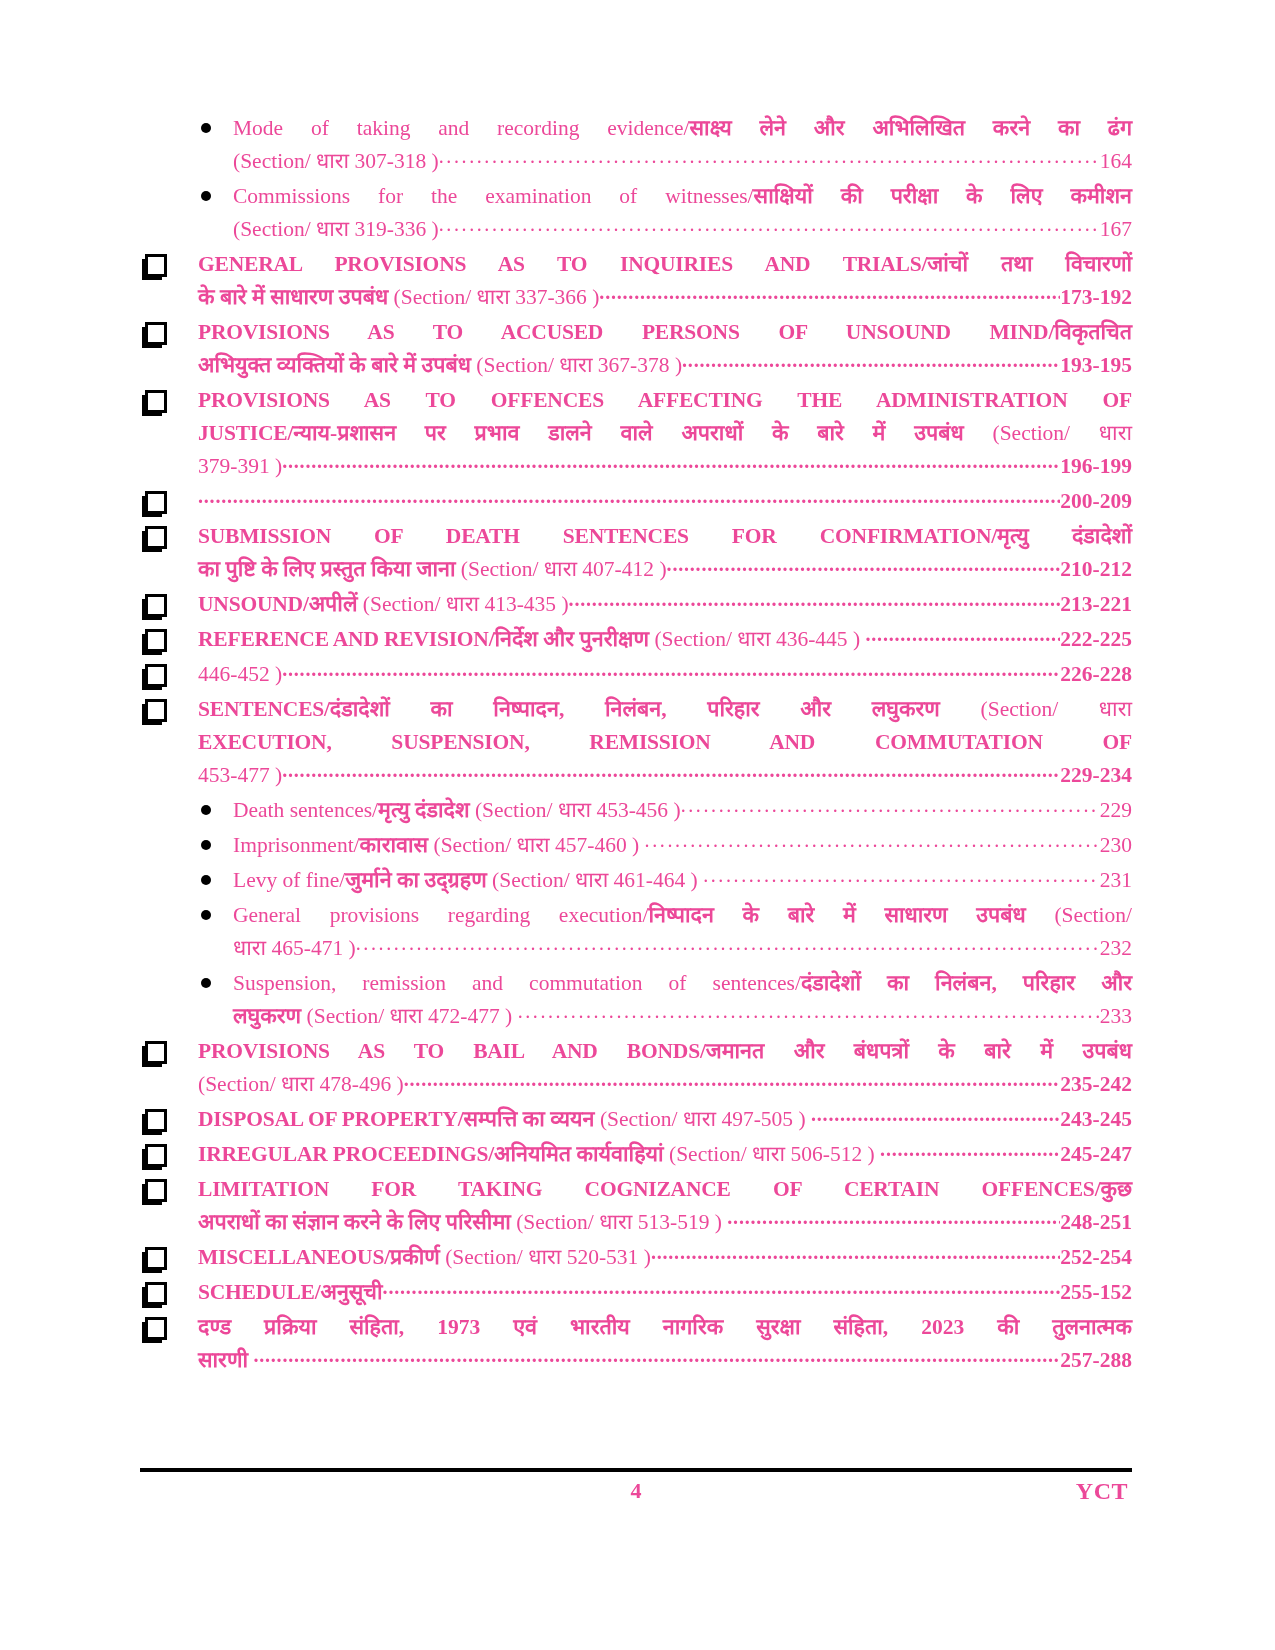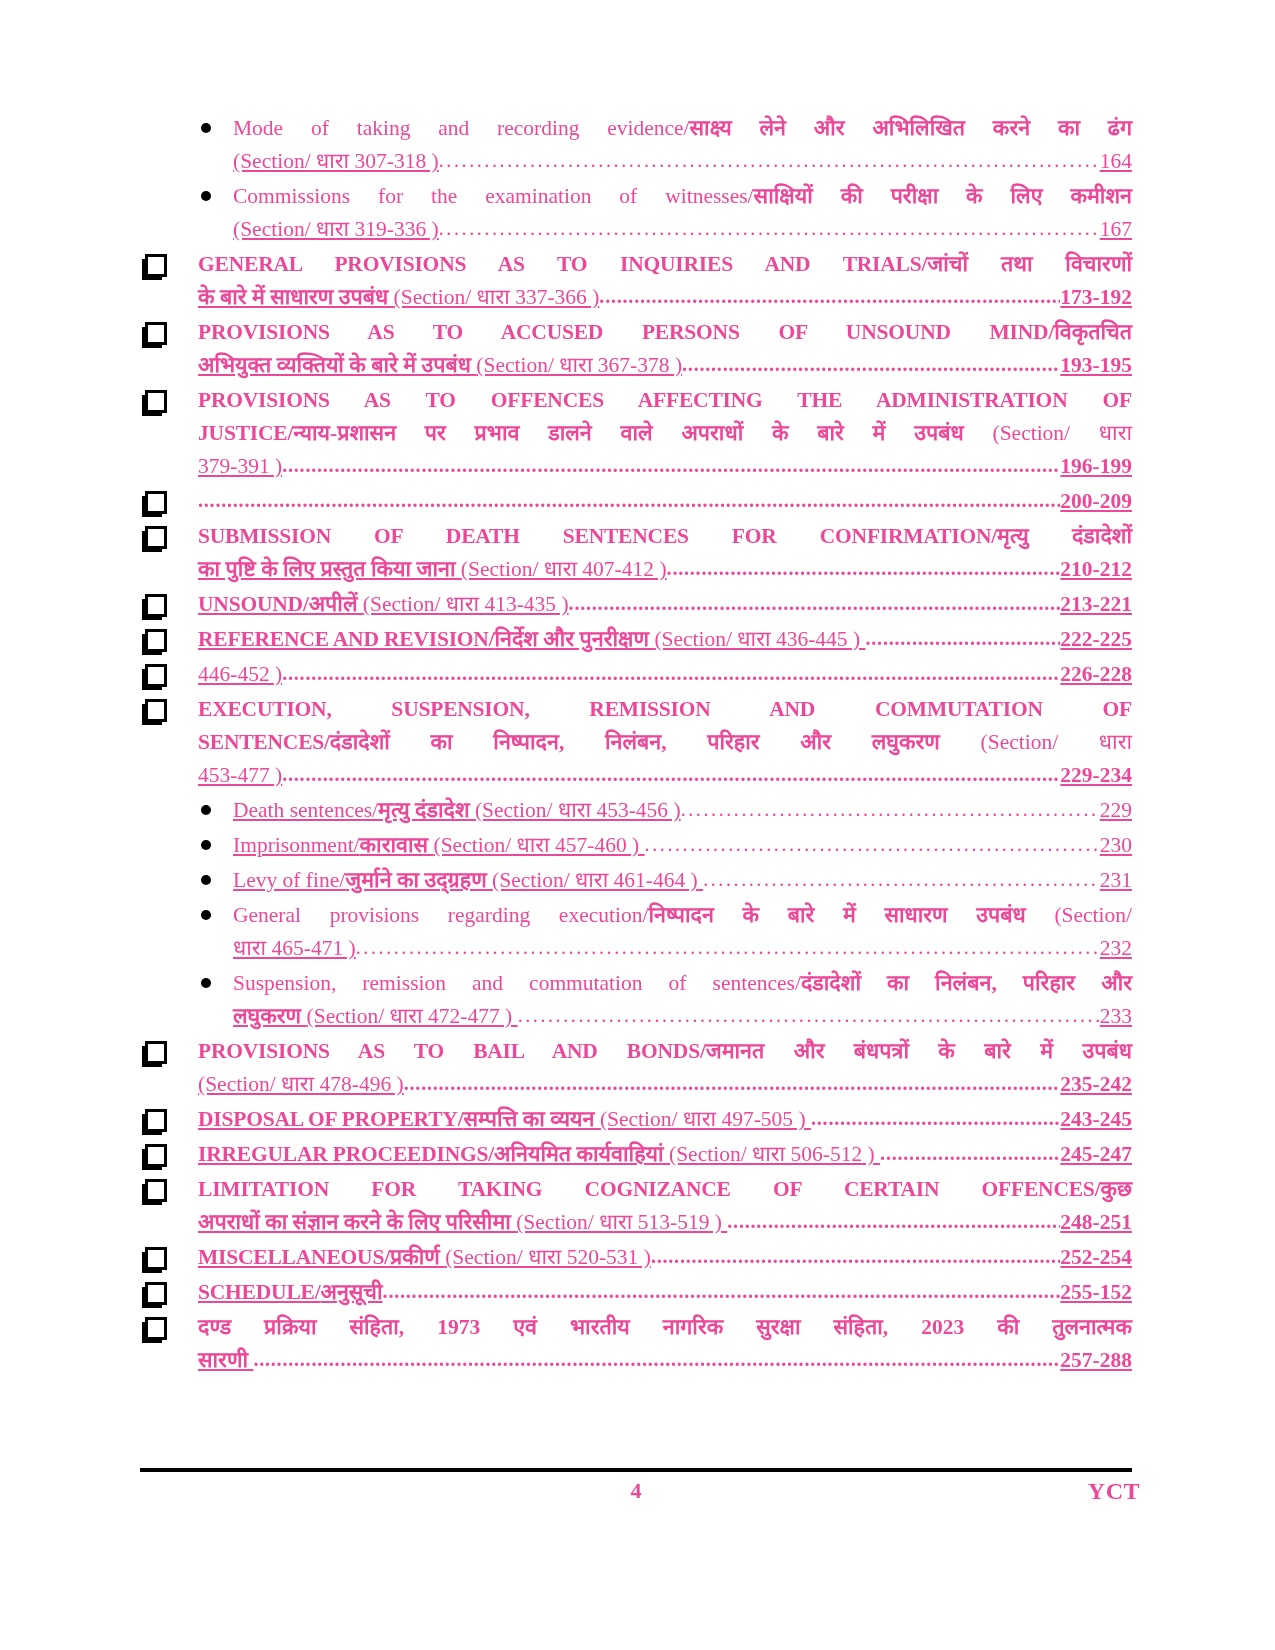--- a/index.html
+++ b/index.html
@@ -40,21 +40,21 @@
     margin-top: 11px;
     margin-left: 1px;
   }
   .body { flex: 1 1 auto; min-width: 0; }
   .line {
     font-size: 21.5px;
     line-height: 33px;
     white-space: normal;
   }
   .line.mid { text-align: justify; text-align-last: justify; }
-  .line.last { display: flex; align-items: flex-end; text-decoration: underline; }
+  .line.last { display: flex; align-items: center; }
   .line.last .txt { flex: 0 0 auto; white-space: pre-wrap; }
   .seg-reg { font-weight: 400; white-space: pre-wrap; }
   .seg-enb { font-weight: 700; white-space: pre-wrap; letter-spacing: -0.2px; }
   .seg-hib { font-weight: 700; white-space: pre-wrap; }
   .leader {
     flex: 1 1 auto;
     overflow: hidden;
     min-width: 12px;
     height: 24px;
     position: relative;
@@ -85,21 +85,21 @@
     position: absolute;
     left: 140px;
     width: 992px;
     top: 1478px;
     text-align: center;
     font-size: 22px;
     font-weight: 700;
   }
   .footer-brand {
     position: absolute;
-    left: 148px;
+    left: 136px;
     width: 992px;
     top: 1478px;
     text-align: right;
     font-size: 24px;
     font-weight: 700;
     letter-spacing: 0.5px;
   }
 </style>
 </head>
 <body>
@@ -208,22 +208,22 @@
           <div class="line last">
             <span class="txt"><span class="seg-reg">446-452 )</span></span>
             <span class="leader"></span>
             <span class="pg b">226-228</span>
           </div>
         </div>
       </div>
       <div class="entry lvl0">
         <span class="marker"><span class="cbox"></span></span>
         <div class="body">
+          <div class="line mid"><span class="txt"><span class="seg-enb">SENTENCES/</span><span class="seg-hib">दंडादेशों का निष्पादन, निलंबन, परिहार और लघुकरण </span><span class="seg-reg">(Section/ धारा</span></span></div>
           <div class="line mid"><span class="txt"><span class="seg-enb">EXECUTION, SUSPENSION, REMISSION AND COMMUTATION OF</span></span></div>
-          <div class="line mid"><span class="txt"><span class="seg-enb">SENTENCES/</span><span class="seg-hib">दंडादेशों का निष्पादन, निलंबन, परिहार और लघुकरण </span><span class="seg-reg">(Section/ धारा</span></span></div>
           <div class="line last">
             <span class="txt"><span class="seg-reg">453-477 )</span></span>
             <span class="leader"></span>
             <span class="pg b">229-234</span>
           </div>
         </div>
       </div>
       <div class="entry lvl1">
         <span class="marker"><span class="bdot"></span></span>
         <div class="body">

